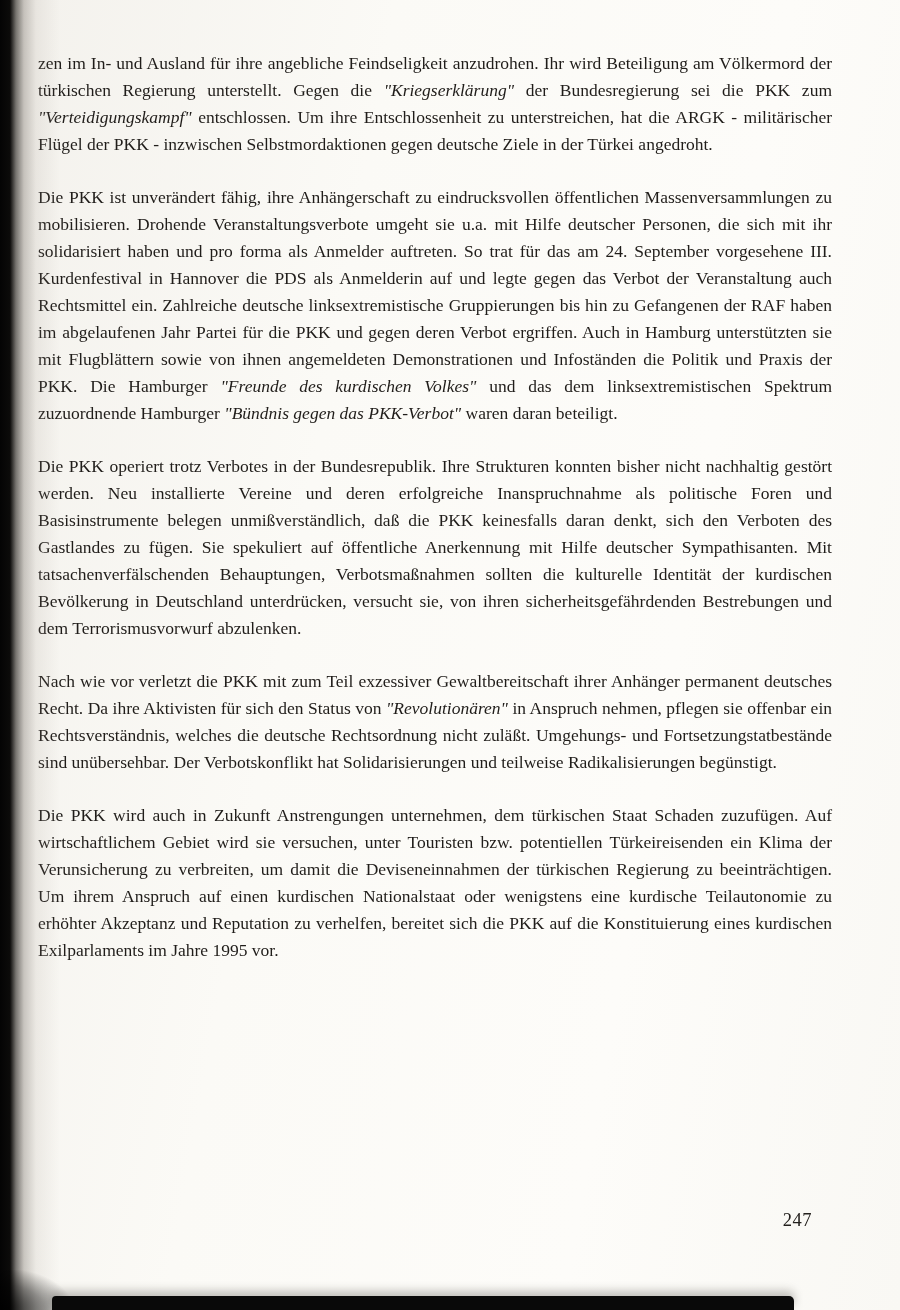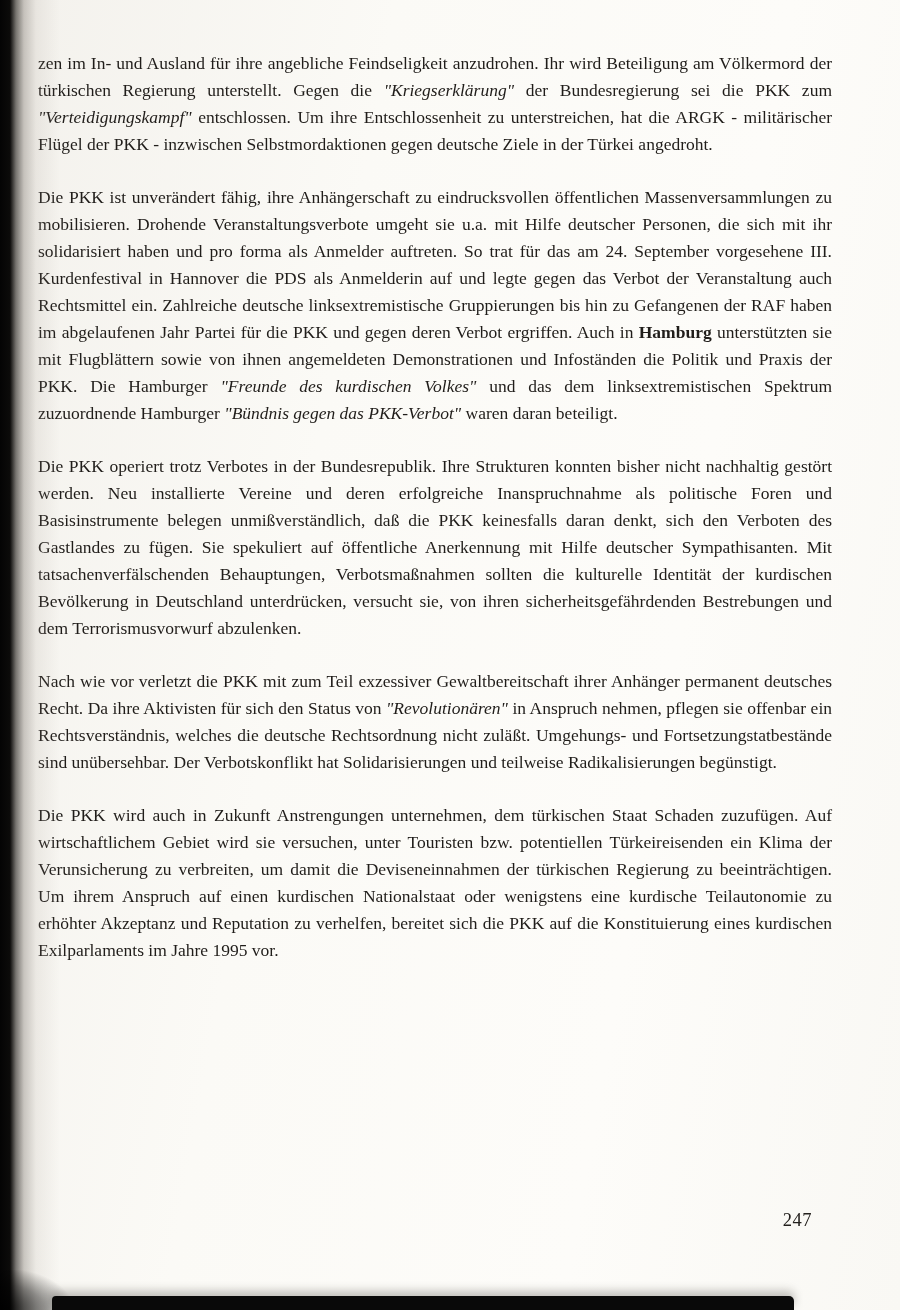--- a/index.html
+++ b/index.html
@@ -56,21 +56,21 @@
     font-size: 17.5px;
     line-height: 27px;
     text-align: justify;
     hyphens: auto;
     -webkit-hyphens: auto;
   }
   .text-block p {
     margin: 0 0 26px 0;
   }
   .text-block .it { font-style: italic; }
-  .text-block .b  { font-weight: bold; }
+  .text-block .b  { font-weight: normal; }
   .page-number {
     position: absolute;
     top: 1210px;
     right: 88px;
     font-size: 18.5px;
     color: #23201d;
     letter-spacing: 0.5px;
   }
 </style>
 </head>

